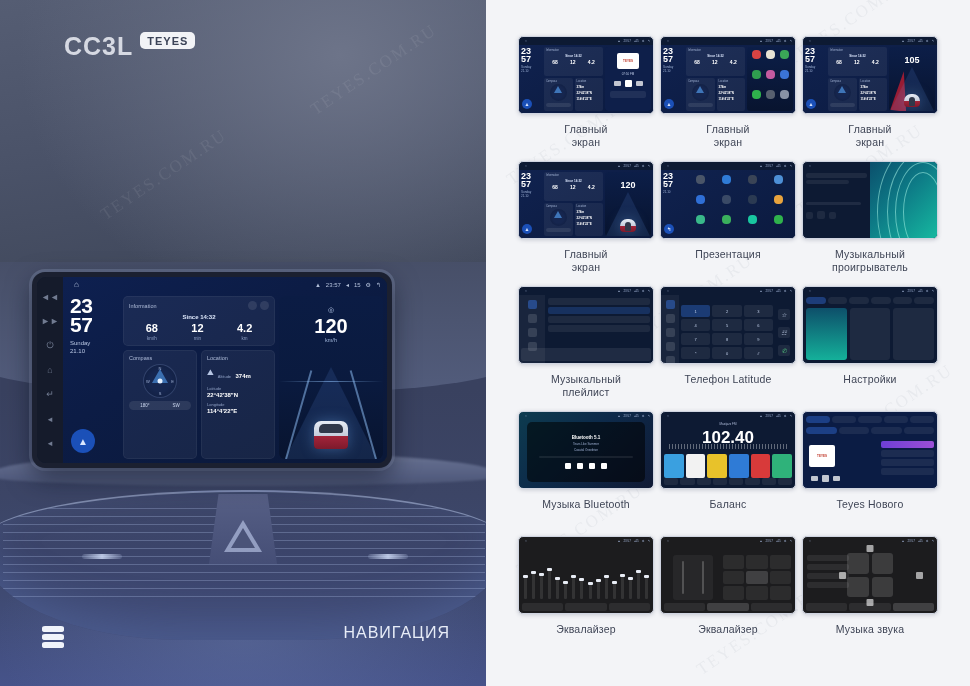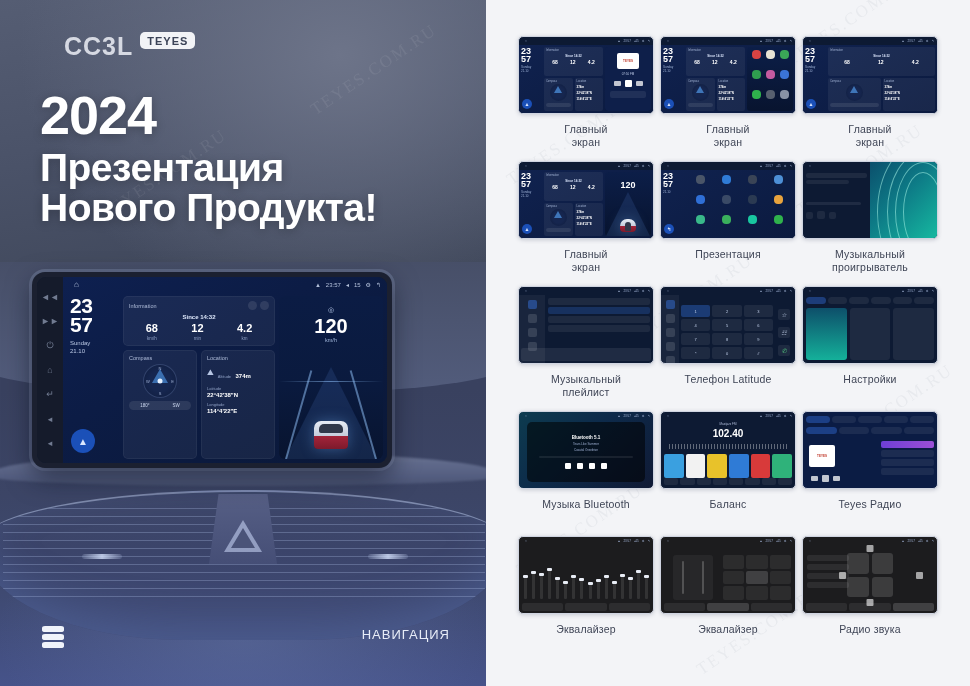--- a/index.html
+++ b/index.html
@@ -142,21 +142,21 @@
   .spd-u { position: absolute; left: 0; right: 0; top: 41px; text-align: center;
            color: #9fb4d8; font-size: 5.5px; }
   .car3d { position: absolute; left: 50%; bottom: 10px; transform: translateX(-50%);
            width: 34px; height: 28px; border-radius: 7px 7px 4px 4px;
            background: linear-gradient(180deg, #e7ecf5 0%, #c6cedd 52%, #a4243a 53%, #7d1a2c 100%);
            box-shadow: 0 0 14px rgba(120,180,255,.35); }
   .car3d::before { content:""; position: absolute; left: 5px; top: 3px; right: 5px; height: 9px;
                    border-radius: 5px 5px 2px 2px; background: #30384a; }
 
   .nav-label { position: absolute; right: 36px; bottom: 44px; color: #e7ecf7;
-               font-size: 13px; letter-spacing: 1px; }
+               font-size: 16px; letter-spacing: 1px; }
   .layers { position: absolute; left: 42px; bottom: 38px; width: 22px; height: 22px; }
   .layers i { position: absolute; left: 0; width: 22px; height: 6px; background: #f0f3fa;
               border-radius: 3px / 2px; display: block; }
 
   
   .right { position: relative; width: 484px; height: 686px; background: #f3f4f7;
            overflow: hidden; padding: 36px 0 0 0; }
   .grid { display: grid; grid-template-columns: repeat(3, 136px);
           justify-content: center; column-gap: 6px; row-gap: 0; }
   .cell { width: 136px; height: 125px; display: flex; flex-direction: column; align-items: center; }
@@ -249,21 +249,21 @@
 
   .set-tabs { position: absolute; left: 0; right: 0; top: 9px; height: 9px; display: flex;
               gap: 2px; padding: 0 3px; align-items: center; }
   .set-tabs i { flex: 1; height: 7px; background: rgba(255,255,255,.07); border-radius: 4px; }
   .set-tabs i:first-child { background: rgba(60,130,255,.35); }
   .set-cards { position: absolute; left: 3px; right: 3px; top: 21px; bottom: 3px; display: flex; gap: 3px; }
   .set-cards i { flex: 1; border-radius: 3px; background: rgba(255,255,255,.07); }
   .set-cards i:first-child { background: linear-gradient(180deg, #0d4f6a 0%, #14b09a 100%); }
 
   .radio-freq { position: absolute; left: 0; right: 0; top: 16px; text-align: center;
-                color: #fff; font-size: 10px; font-weight: bold; }
+                color: #fff; font-size: 17px; font-weight: bold; }
   .radio-band { position: absolute; left: 0; right: 0; top: 10px; text-align: center;
                 color: #aebbd8; font-size: 3px; }
   .radio-dial { position: absolute; left: 8px; right: 8px; top: 32px; height: 5px;
                 background: repeating-linear-gradient(90deg, rgba(255,255,255,.35) 0 1px, transparent 1px 3px); }
   .presets { position: absolute; left: 3px; right: 3px; top: 42px; height: 24px;
              display: grid; grid-template-columns: repeat(6,1fr); gap: 2px; }
   .presets i { border-radius: 2px; display: block; }
   .radio-bot { position: absolute; left: 3px; right: 3px; bottom: 3px; height: 7px;
                display: flex; gap: 2px; }
   .radio-bot i { flex: 1; background: rgba(255,255,255,.07); border-radius: 2px; }
@@ -303,25 +303,20 @@
     <div class="wm" style="left:300px; top:60px;">TEYES.COM.RU</div>
     <div class="wm" style="left:150px; top:470px;">TEYES.COM.RU</div>
     <div class="wm" style="left:190px; top:625px;">TEYES.COM.RU</div>
     <div class="wm" style="left:-10px; top:520px;">TEYES.COM.RU</div>
 
     <div class="brand">
       <span class="brand-txt">CC3L</span>
       <span class="brand-badge">TEYES</span>
     </div>
 
-    <div class="headline">
-      <div class="hl-year">2024</div>
-      <div class="hl-1">Презентация</div>
-      <div class="hl-2">Нового Продукта!</div>
-    </div>
 
     <div class="car">
       <div class="dash-top"></div>
       <div class="ledge"></div>
 
       <div class="vent">
         <div class="vent-slats">
           <i style="top:4px"></i>
             <i style="top:12px"></i>
             <i style="top:20px"></i>
@@ -625,20 +620,26 @@
                     </div>
                     <div class="th-pill"></div>
                   </div>
                 <div>
                     <div class="th-lbl">Location</div>
                     <div class="th-lv">374m</div>
                     <div class="th-lv">22°42'38"N</div>
                     <div class="th-lv">114°4'22"E</div>
                   </div>
               </div>
+            </div>
+            <div class="th-right">
+              <div class="redstripe"></div>
+              <div class="road" style="border-left-width:22px;border-right-width:22px;border-bottom-width:44px"></div>
+              <div class="spd-thumb">105</div>
+              <div class="car3d" style="width:16px;height:13px;bottom:4px"></div>
             </div>
           </div>
         </div>
         <div class="cap"><span>Главный</span><br><span>экран</span></div>
       </div>
 
       <div class="cell">
         <div class="thumb">
           <div class="tbar">
               <span>⌂</span>
@@ -933,21 +934,21 @@
               <i style="width:7px;height:7px"></i>
               <i></i>
             </div>
           <div class="list-rows" style="left:56%;top:26px">
             <i style="background:linear-gradient(90deg,#6d3fd6,#9b4fd6)"></i>
               <i></i>
               <i></i>
               <i></i>
           </div>
         </div>
-        <div class="cap"><span>Teyes Радио</span></div>
+        <div class="cap"><span>Teyes Нового</span></div>
       </div>
 
       <div class="cell">
         <div class="thumb" style="background:#1c1c1e">
           <div class="tbar">
               <span>⌂</span>
               <span class="sp"></span>
               <span>▲</span>
               <span>23:57</span>
               <span>◂15</span>
@@ -1042,18 +1043,18 @@
           <div class="bal-n" style="left:50%;top:8px;transform:translateX(-50%)"></div>
           <div class="bal-n" style="left:50%;top:62px;transform:translateX(-50%)"></div>
           <div class="bal-n" style="left:36px;top:35px"></div>
           <div class="bal-n" style="right:14px;top:35px"></div>
           <div class="eq-bot">
               <i></i>
               <i></i>
               <i style="background:rgba(255,255,255,.16)"></i>
             </div>
         </div>
-        <div class="cap"><span>Радио звука</span></div>
+        <div class="cap"><span>Музыка звука</span></div>
       </div>
 
     </div>
   </div>
 </div>
 
 </body></html>

